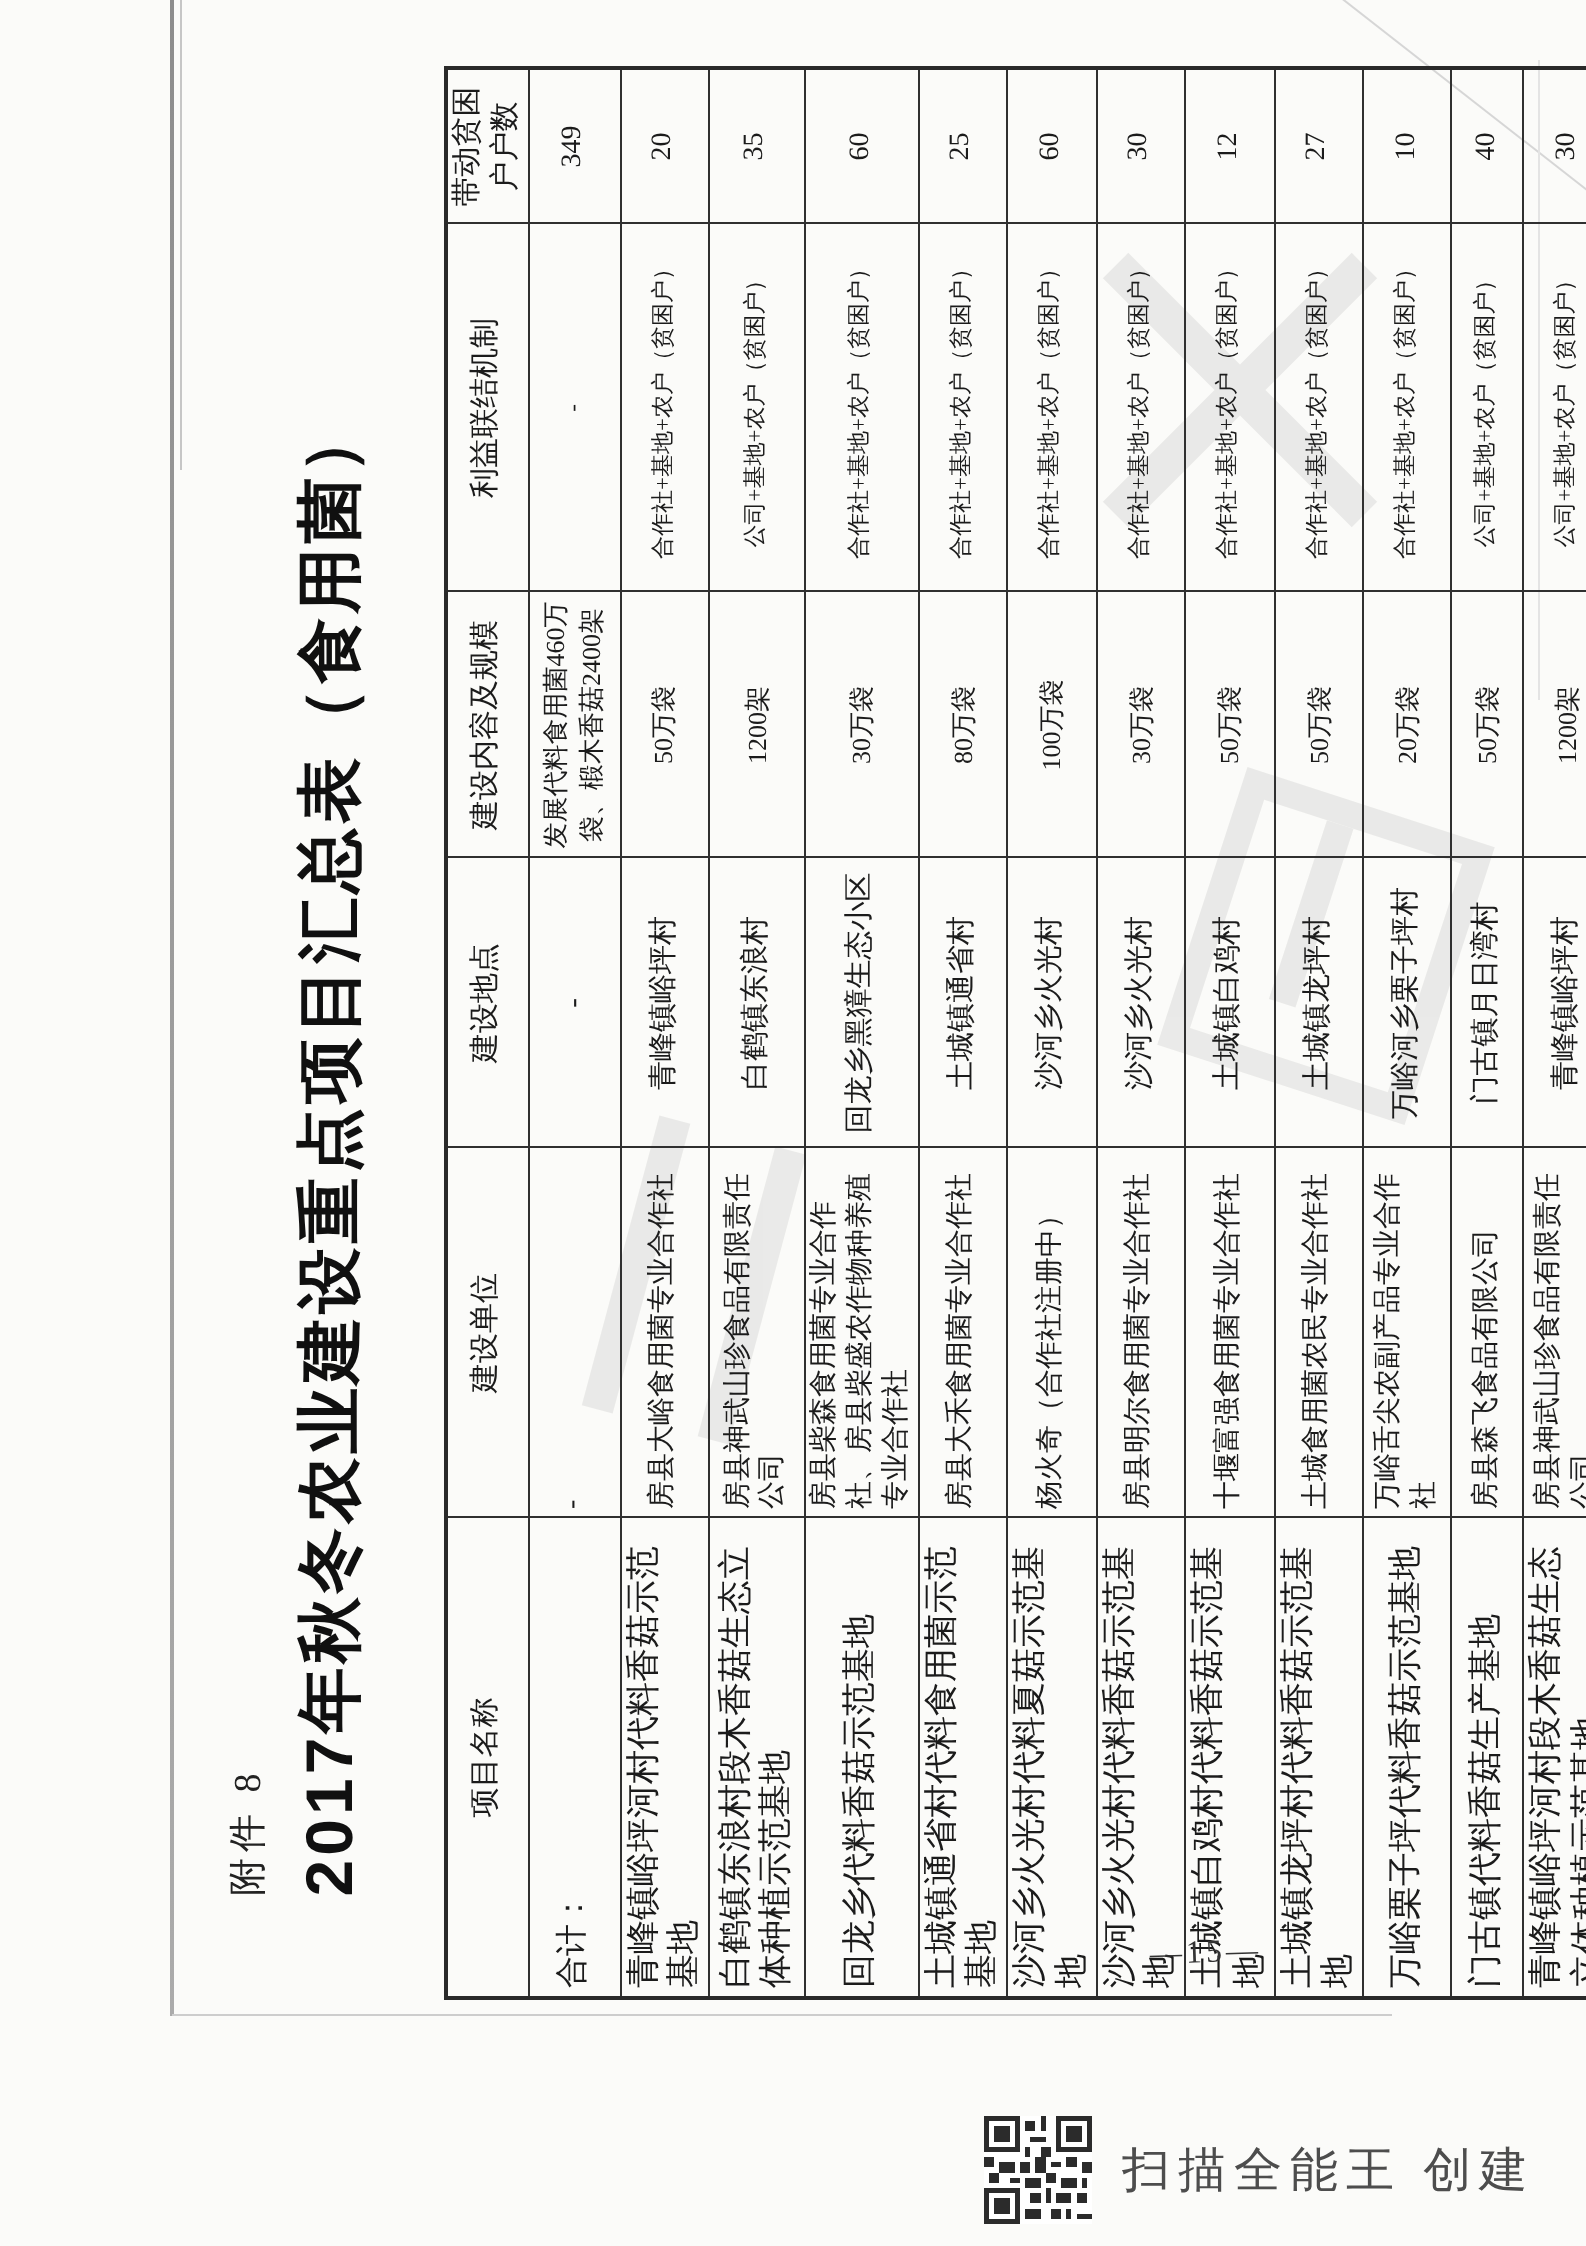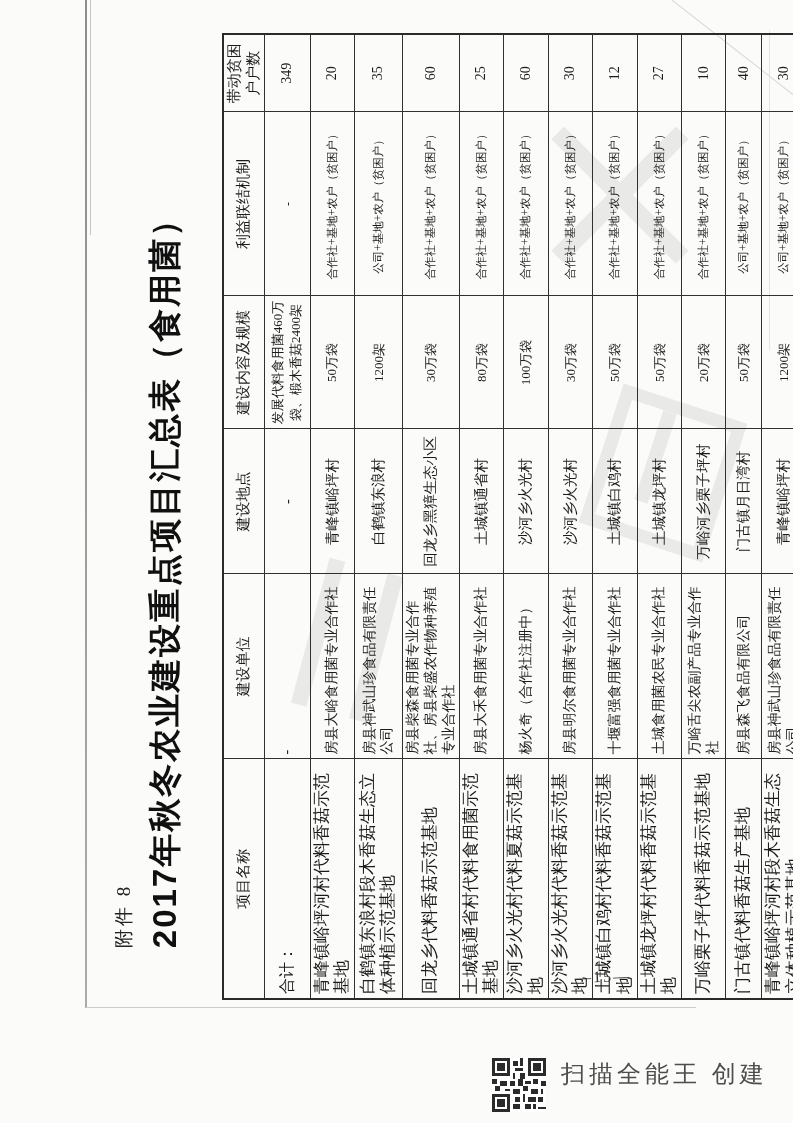--- a/index.html
+++ b/index.html
@@ -40,21 +40,21 @@
   td.c0{font-size:17px;text-align:left;line-height:1.22;padding-left:6px;}
   td.c1{font-size:14px;text-align:left;line-height:1.28;padding-left:5px;}
   td.c2{font-size:14.5px;text-align:center;line-height:1.3;}
   td.c3{font-size:13px;text-align:center;line-height:1.35;}
   td.c4{font-size:11.5px;text-align:center;line-height:1.3;}
   td.c5{font-size:14px;text-align:center;}
   td.total.c0{font-size:16px;}
   
   .page-number{position:absolute;left:575px;top:968px;font-size:16px;color:#333;
                letter-spacing:2px;transform:rotate(-2deg);}
-  .scan-footer{position:absolute;left:492px;top:1058px;display:flex;align-items:flex-start;gap:15px;}
+  .scan-footer{position:absolute;left:492px;top:1058px;display:flex;align-items:center;gap:15px;}
   .scan-footer .txt{font-size:24px;font-family:"Liberation Sans",sans-serif;
                     letter-spacing:4px;color:#4d4d4d;}
   .qr{width:54px;height:54px;}
 </style>
 </head>
 <body>
 
 <div class="page">
 
   <div class="edge-left"></div>

